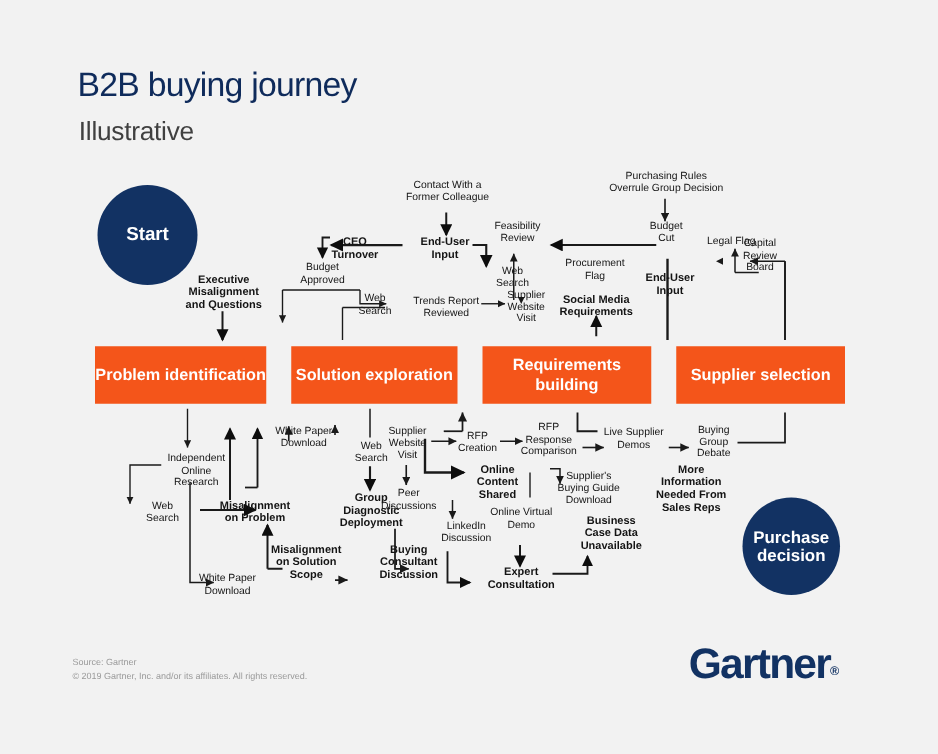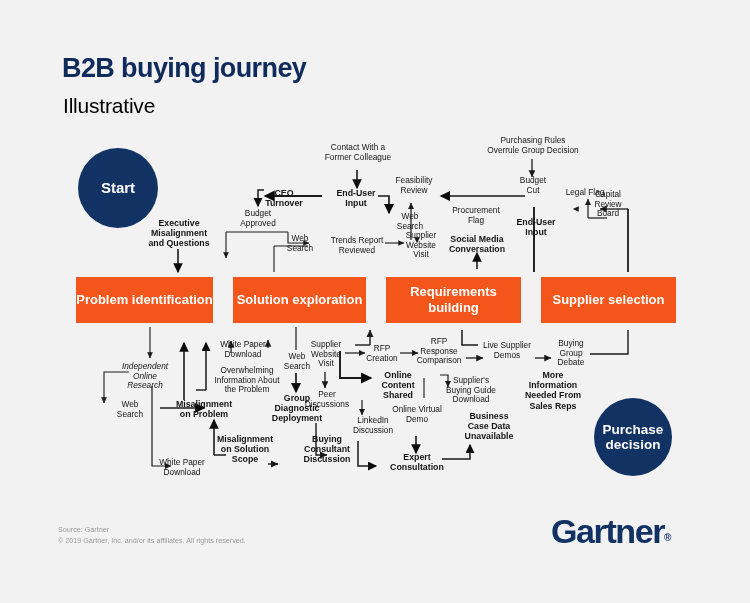--- a/index.html
+++ b/index.html
@@ -9,26 +9,26 @@
     font-family:"Liberation Sans",sans-serif;
     overflow:hidden;
     position:relative;
   }
   #canvas{position:absolute;left:0;top:0;width:750px;height:603px;}
   svg#wires{position:absolute;left:0;top:0;width:750px;height:603px;pointer-events:none;}
 
   
   .title{
     position:absolute;left:62px;top:53px;
-    font-size:27px;font-weight:bold;color:#0f2b5b;
+    font-size:27px;font-weight:normal;color:#0f2b5b;
     letter-spacing:-0.6px;white-space:nowrap;
   }
   .subtitle{
     position:absolute;left:63px;top:94px;
-    font-size:21px;font-weight:normal;color:#000000;
+    font-size:21px;font-weight:normal;color:#404040;
     letter-spacing:-0.2px;white-space:nowrap;
   }
 
   
   .circle{
     position:absolute;border-radius:50%;
     background:#123263;color:#fff;
     display:flex;align-items:center;justify-content:center;
     text-align:center;font-weight:bold;line-height:1.12;
   }
@@ -221,49 +221,46 @@
   <div class="nd reg" style="left:390px;top:212px;width:40px;">Web
 Search</div>
   <div class="nd reg" style="left:390px;top:176px;width:48px;">Feasibility
 Review</div>
   <div class="nd reg" style="left:399px;top:231px;width:44px;">Supplier
 Website
 Visit</div>
   <div class="nd reg" style="left:443px;top:206px;width:66px;">Procurement
 Flag</div>
   <div class="nd bold" style="left:438px;top:234px;width:78px;">Social Media
-Conversation</div>
+Requirements</div>
   <div class="nd reg" style="left:481px;top:136px;width:104px;">Purchasing Rules
 Overrule Group Decision</div>
   <div class="nd reg" style="left:513px;top:176px;width:40px;">Budget
 Cut</div>
   <div class="nd bold" style="left:508px;top:217px;width:56px;">End-User
 Input</div>
   <div class="nd reg" style="left:557px;top:188px;width:56px;">Legal Flag</div>
   <div class="nd reg" style="left:587px;top:190px;width:42px;">Capital
 Review
 Board</div>
 
-  <div class="nd reg" style="left:114px;top:362px;width:62px;font-style:italic;">Independent
+  <div class="nd reg" style="left:126px;top:362px;width:62px;">Independent
 Online
 Research</div>
   <div class="nd reg" style="left:110px;top:400px;width:40px;">Web
 Search</div>
   <div class="nd reg" style="left:148px;top:458px;width:68px;">White Paper
 Download</div>
   <div class="nd bold" style="left:163px;top:399px;width:82px;">Misalignment
 on Problem</div>
   <div class="nd bold" style="left:207px;top:434px;width:76px;">Misalignment
 on Solution
 Scope</div>
   <div class="nd reg" style="left:210px;top:340px;width:66px;">White Paper
 Download</div>
-  <div class="nd reg" style="left:202px;top:366px;width:90px;">Overwhelming
-Information About
-the Problem</div>
   <div class="nd reg" style="left:277px;top:352px;width:40px;">Web
 Search</div>
   <div class="nd reg" style="left:304px;top:340px;width:44px;">Supplier
 Website
 Visit</div>
   <div class="nd bold" style="left:262px;top:393px;width:70px;">Group
 Diagnostic
 Deployment</div>
   <div class="nd reg" style="left:298px;top:390px;width:58px;">Peer
 Discussions</div>

